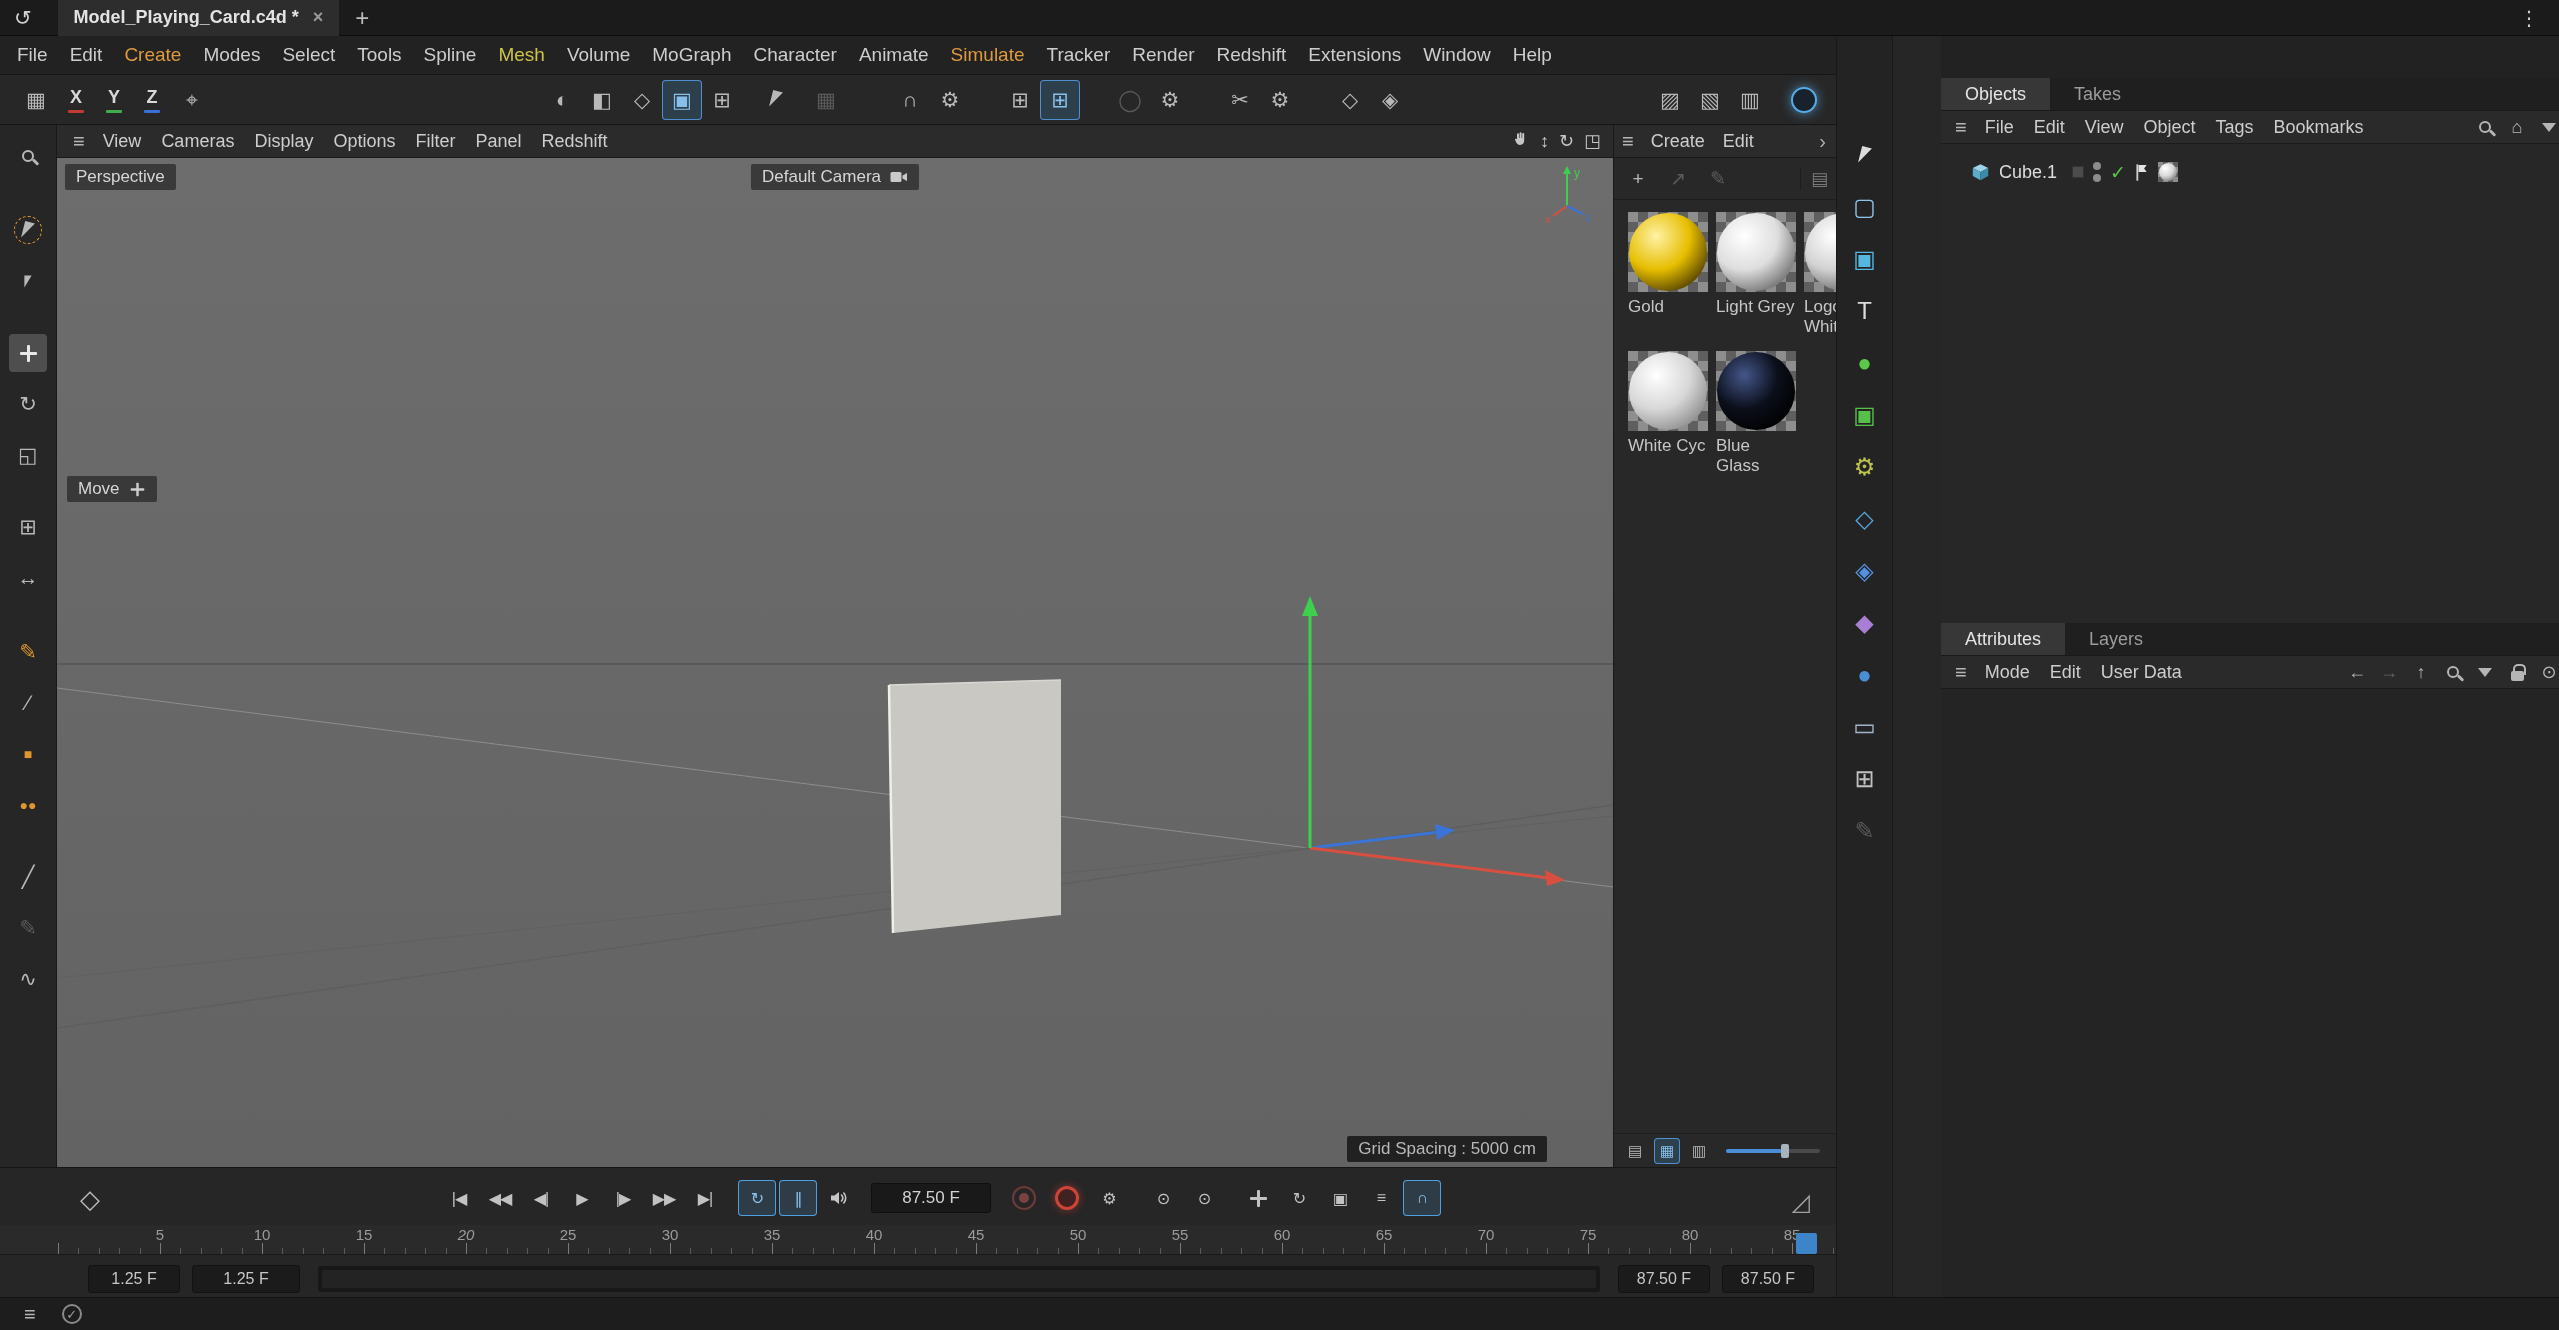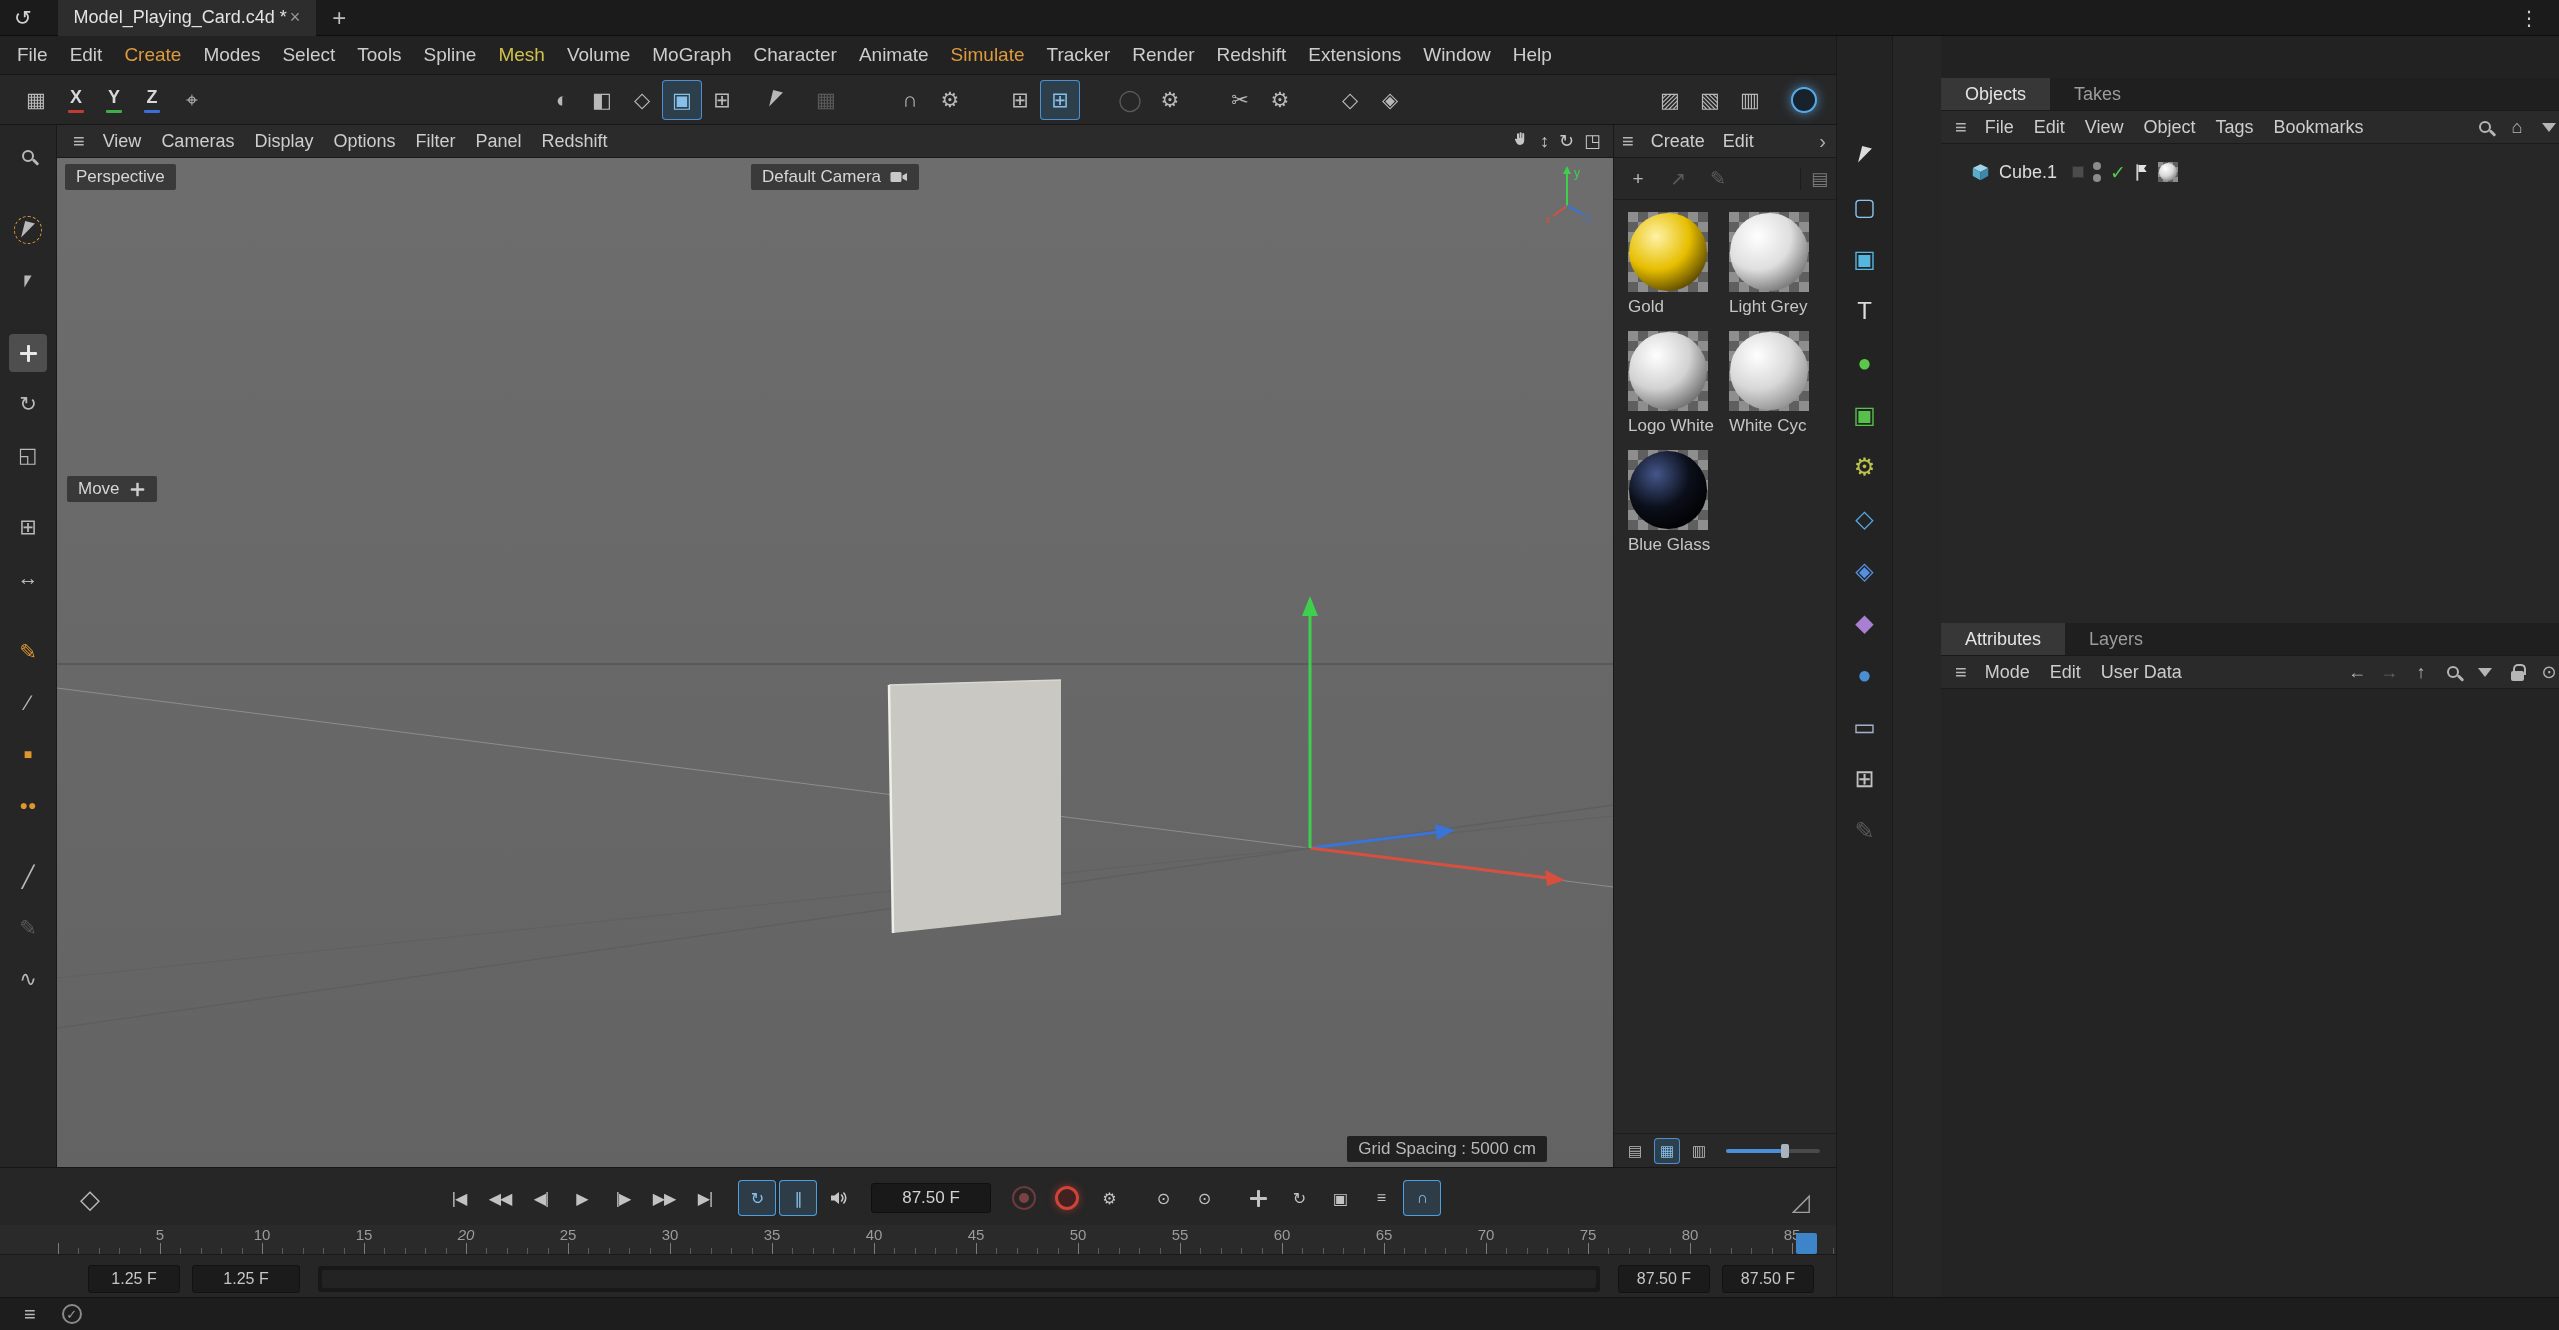--- a/index.html
+++ b/index.html
@@ -3,21 +3,21 @@
 <meta charset="utf-8">
 <style>
   html,body{margin:0;padding:0;background:#111;}
   body{width:2559px;height:1330px;overflow:hidden;font-family:"Liberation Sans","DejaVu Sans",sans-serif;-webkit-font-smoothing:antialiased;}
   *{box-sizing:border-box;}
   #root{position:relative;width:2559px;height:1330px;background:#262626;color:#c8c8c8;font-size:18px;}
 
   
   #titlebar{position:absolute;left:0;top:0;width:2559px;height:36px;background:#1b1b1b;border-bottom:1px solid #0d0d0d;display:flex;align-items:center;}
   .undo{margin-left:14px;font-size:21px;color:#d2d2d2;}
-  .doc-tab{margin-left:26px;height:36px;display:flex;align-items:center;background:#2d2d2d;padding:0 16px;color:#e3e3e3;font-size:18px;gap:3px;}
+  .doc-tab{margin-left:26px;height:36px;display:flex;align-items:center;background:#2d2d2d;padding:0 16px;color:#e3e3e3;font-size:18px;gap:14px;font-weight:bold;}
   .doc-close{color:#9a9a9a;font-size:18px;}
   .new-tab{margin-left:16px;color:#bdbdbd;font-size:24px;}
   #workspaces{position:absolute;right:96px;top:0;height:36px;display:flex;gap:36px;align-items:stretch;}
   .workspace{color:#969696;font-size:18px;line-height:34px;}
   .workspace.active{color:#f2f2f2;box-shadow:inset 0 -3px 0 #4da1e0;}
   .overflow{position:absolute;right:20px;top:6px;color:#d0d0d0;font-size:20px;}
 
   
   #menubar{position:absolute;left:0;top:36px;width:1836px;height:39px;background:#222;display:flex;align-items:center;padding-left:6px;border-bottom:1px solid #161616;}
   .menu-item{padding:0 11px;font-size:19px;color:#cdcdcd;line-height:38px;white-space:nowrap;}
@@ -66,21 +66,21 @@
   #gizmo{position:absolute;right:20px;top:2px;}
 
   
   #materials{position:absolute;left:1613px;top:125px;width:223px;height:1042px;background:#282828;border-left:1px solid #191919;display:flex;flex-direction:column;}
   .mat-head{height:33px;background:#2b2b2b;display:flex;align-items:center;border-bottom:1px solid #191919;}
   .mat-head .menu-item{font-size:18px;padding:0 9px;line-height:32px;}
   .mat-more{margin-left:auto;margin-right:10px;color:#b0b0b0;font-size:20px;}
   .mat-tools{height:42px;display:flex;align-items:center;padding:0 8px;gap:8px;border-bottom:1px solid #1d1d1d;}
   .mat-tools .icon-btn{min-width:32px;width:32px;height:32px;font-size:19px;}
   .mat-panel-icon{margin-left:auto;border-left:1px solid #1d1d1d;padding-left:10px;color:#777;font-size:18px;}
-  #mat-grid{display:grid;grid-template-columns:1fr 1fr;gap:14px 8px;padding:12px 14px;}
+  #mat-grid{display:grid;grid-template-columns:1fr 1fr 1fr;gap:14px 8px;padding:12px 14px;}
   .mat-tile{display:flex;flex-direction:column;gap:5px;}
   .mat-thumb{width:80px;height:80px;position:relative;background-color:#8e8e8e;
     background-image:linear-gradient(45deg,#5f5f5f 25%,transparent 25%,transparent 75%,#5f5f5f 75%),linear-gradient(45deg,#5f5f5f 25%,transparent 25%,transparent 75%,#5f5f5f 75%);
     background-position:0 0,10px 10px;background-size:20px 20px;}
   .mat-sphere{position:absolute;inset:1px;border-radius:50%;}
   .mat-label{font-size:17px;color:#c6c6c6;}
   #mat-bottom{margin-top:auto;height:34px;display:flex;align-items:center;padding:0 8px;gap:6px;border-top:1px solid #1d1d1d;}
   #mat-bottom .icon-btn{min-width:26px;width:26px;height:26px;font-size:15px;}
   .mat-slider{flex:1;height:4px;background:#4a4a4a;margin:0 8px;position:relative;border-radius:2px;}
   .mat-slider .fill{position:absolute;left:0;top:0;height:4px;width:60%;background:#4a90d9;border-radius:2px;}

